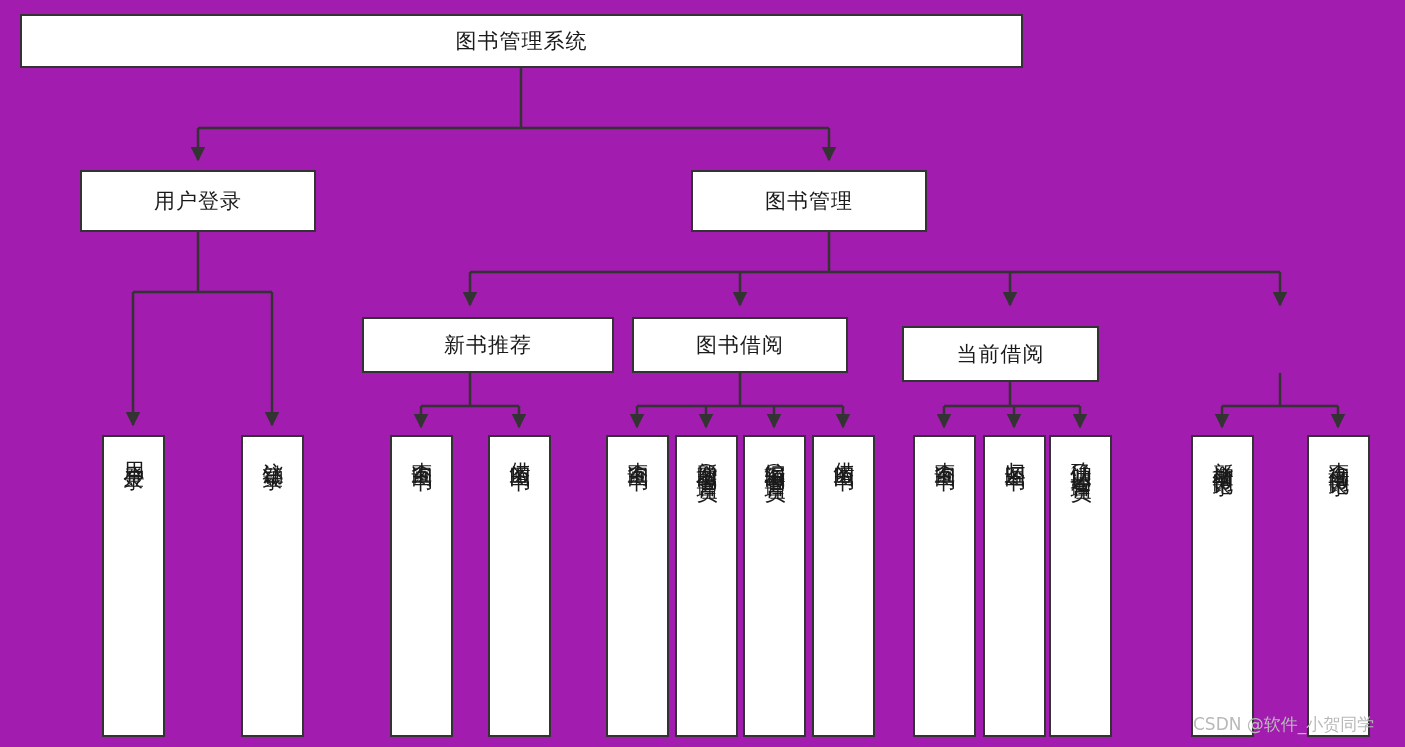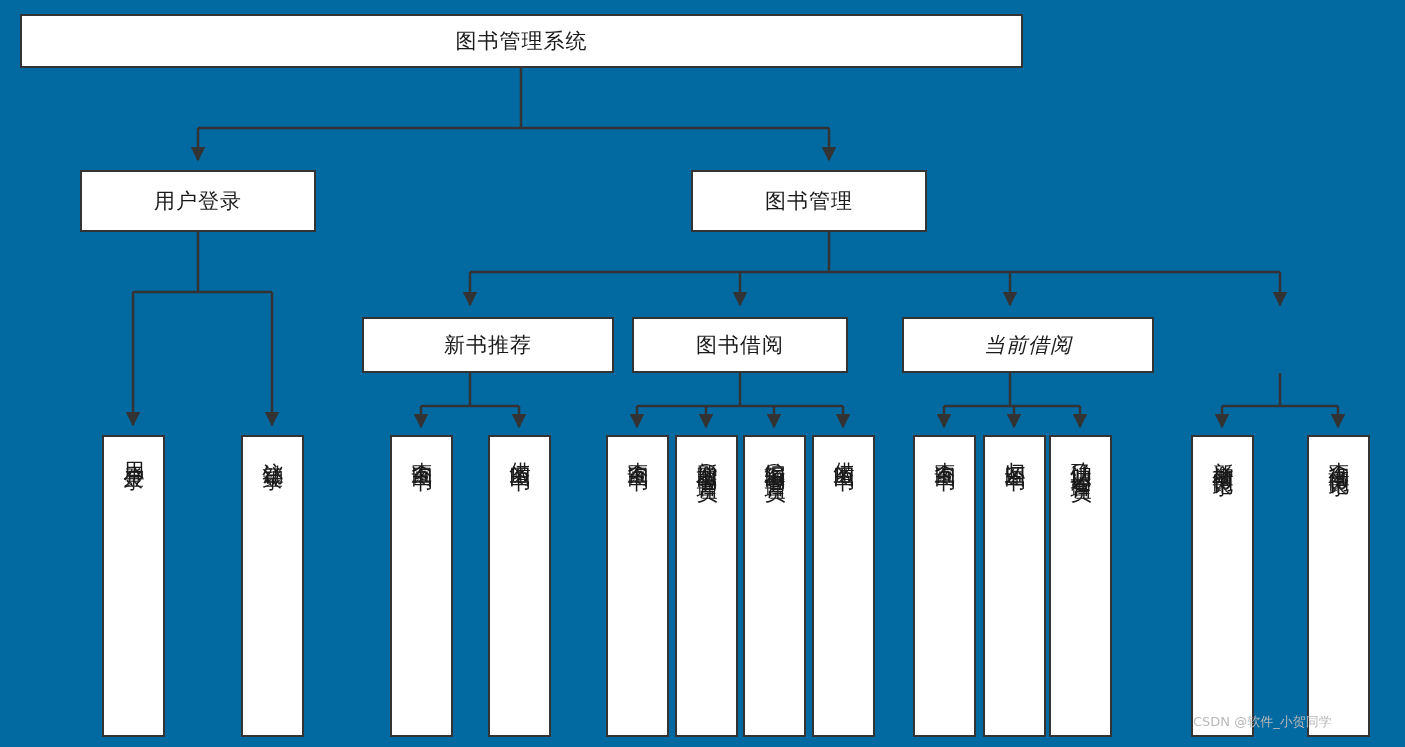--- a/index.html
+++ b/index.html
@@ -8,21 +8,21 @@
     padding: 0;
     background: #ffffff;
   }
   body {
     font-family: "DejaVu Sans", "Liberation Sans", sans-serif;
   }
   #diagram-root {
     position: relative;
     width: 1405px;
     height: 747px;
-    background: #0369a1;
+    background: #a21caf;
     overflow: hidden;
   }
   #edges-layer {
     position: absolute;
     left: 0;
     top: 0;
     width: 1405px;
     height: 747px;
   }
   .node {
@@ -53,21 +53,21 @@
     white-space: normal;
     letter-spacing: 3px;
     font-size: 21px;
     line-height: 1.0;
     max-height: 286px;
   }
   .watermark {
     position: absolute;
     left: 1193px;
     top: 713px;
-    font-size: 13px;
+    font-size: 17px;
     color: #b9b9b9;
     white-space: nowrap;
     z-index: 5;
     font-family: "DejaVu Sans", "Liberation Sans", sans-serif;
   }
 </style>
 </head>
 <body>
 
 <div id="diagram-root">
@@ -135,21 +135,21 @@
   <div class="node" style="left:691px; top:170px; width:236px; height:62px;">
     <span class="node-label">图书管理</span>
   </div>
 
   <div class="node" style="left:362px; top:317px; width:252px; height:56px;">
     <span class="node-label">新书推荐</span>
   </div>
   <div class="node" style="left:632px; top:317px; width:216px; height:56px;text-align:right;">
     <span class="node-label">图书借阅</span>
   </div>
-  <div class="node" style="left:902px; top:317px; width:252px; height:56px;font-style:italic;">
+  <div class="node" style="left:902px; top:326px; width:197px; height:56px;">
     <span class="node-label">当前借阅</span>
   </div>
 
   <div class="node leaf" style="left:102px; top:435px; width:63px; height:302px;">
     <span class="node-label">用户登录</span>
   </div>
   <div class="node leaf" style="left:241px; top:435px; width:63px; height:302px;">
     <span class="node-label">注销登录</span>
   </div>
 

